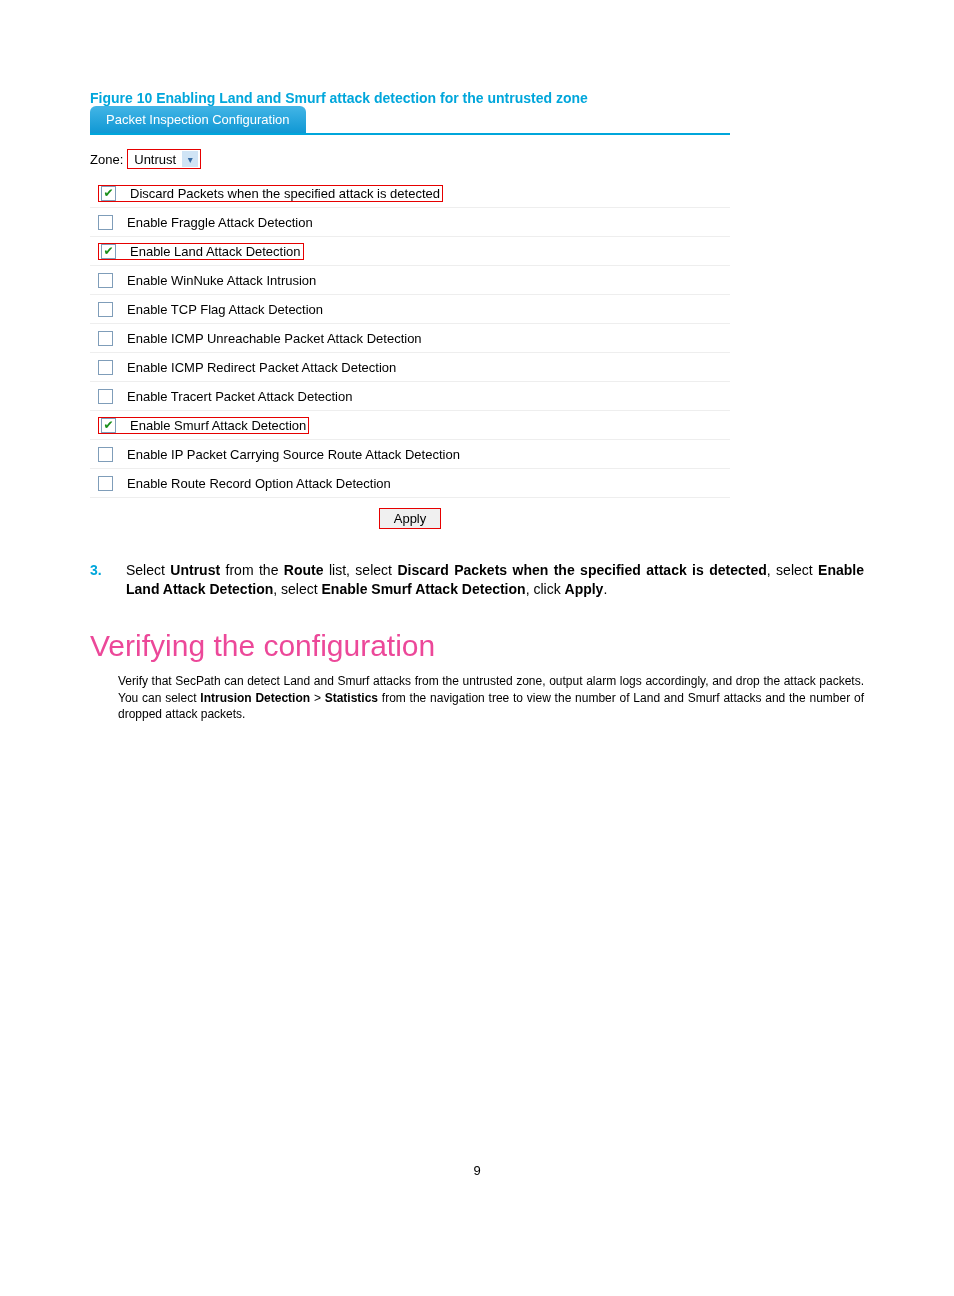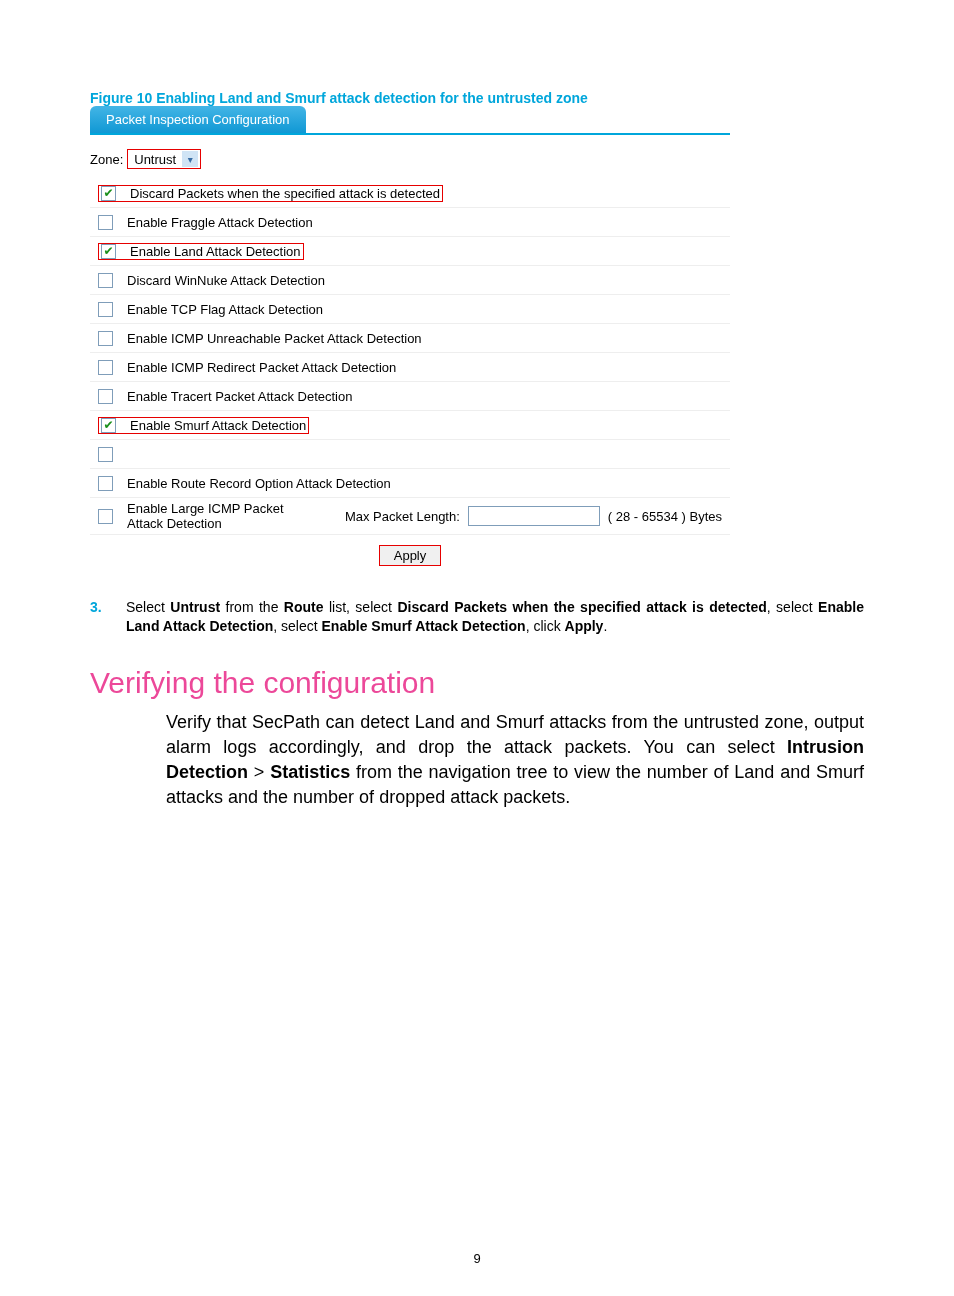--- a/index.html
+++ b/index.html
@@ -127,24 +127,24 @@
   }
   .step-text b { font-weight: bold; }
   h2.section {
     color: #ec4899;
     font-weight: 300;
     font-size: 30px;
     margin: 30px 0 10px 0;
     font-family: "Trebuchet MS", Arial, sans-serif;
   }
   .body-text {
-    font-size: 18px;
+    font-size: 12px;
     line-height: 1.4;
     text-align: justify;
-    margin-left: 76px;
+    margin-left: 28px;
   }
   .pagenum {
     text-align: center;
     font-size: 13px;
     margin-top: 440px;
   }
 </style>
 </head>
 <body>
 
@@ -176,21 +176,21 @@
         <span>Enable Fraggle Attack Detection</span>
       </div>
       <div class="opt-row">
         <span class="hl" style="display: inline-flex; align-items: center;">
           <span class="checkbox">✔</span>
           <span>Enable Land Attack Detection</span>
         </span>
       </div>
       <div class="opt-row">
         <span class="checkbox"></span>
-        <span>Discard WinNuke Attack Detection</span>
+        <span>Enable WinNuke Attack Intrusion</span>
       </div>
       <div class="opt-row">
         <span class="checkbox"></span>
         <span>Enable TCP Flag Attack Detection</span>
       </div>
       <div class="opt-row">
         <span class="checkbox"></span>
         <span>Enable ICMP Unreachable Packet Attack Detection</span>
       </div>
       <div class="opt-row">
@@ -202,35 +202,29 @@
         <span>Enable Tracert Packet Attack Detection</span>
       </div>
       <div class="opt-row">
         <span class="hl" style="display: inline-flex; align-items: center;">
           <span class="checkbox">✔</span>
           <span>Enable Smurf Attack Detection</span>
         </span>
       </div>
       <div class="opt-row">
         <span class="checkbox"></span>
+        <span>Enable IP Packet Carrying Source Route Attack Detection</span>
       </div>
       <div class="opt-row">
         <span class="checkbox"></span>
         <span>Enable Route Record Option Attack Detection</span>
       </div>
     </div>
 
   <div class="options">
-    <div class="opt-row">
-      <span class="checkbox"></span>
-      <span style="max-width:170px;">Enable Large ICMP Packet Attack Detection</span>
-      <span class="max-label">Max Packet Length:</span>
-      <span class="max-input"></span>
-      <span class="bytes">( 28 - 65534 ) Bytes</span>
-    </div>
     <div class="apply-row">
       <span class="apply-btn">Apply</span>
     </div>
   </div>
 
   <div class="step-row">
     <div class="step-num">3.</div>
     <div class="step-text">
       <span>Select </span><b>Untrust</b><span> from the </span><b>Route</b><span> list, select </span><b>Discard Packets when the specified attack is detected</b><span>, select </span><b>Enable Land Attack Detection</b><span>, select </span><b>Enable Smurf Attack Detection</b><span>, click </span><b>Apply</b><span>.</span>
     </div>

